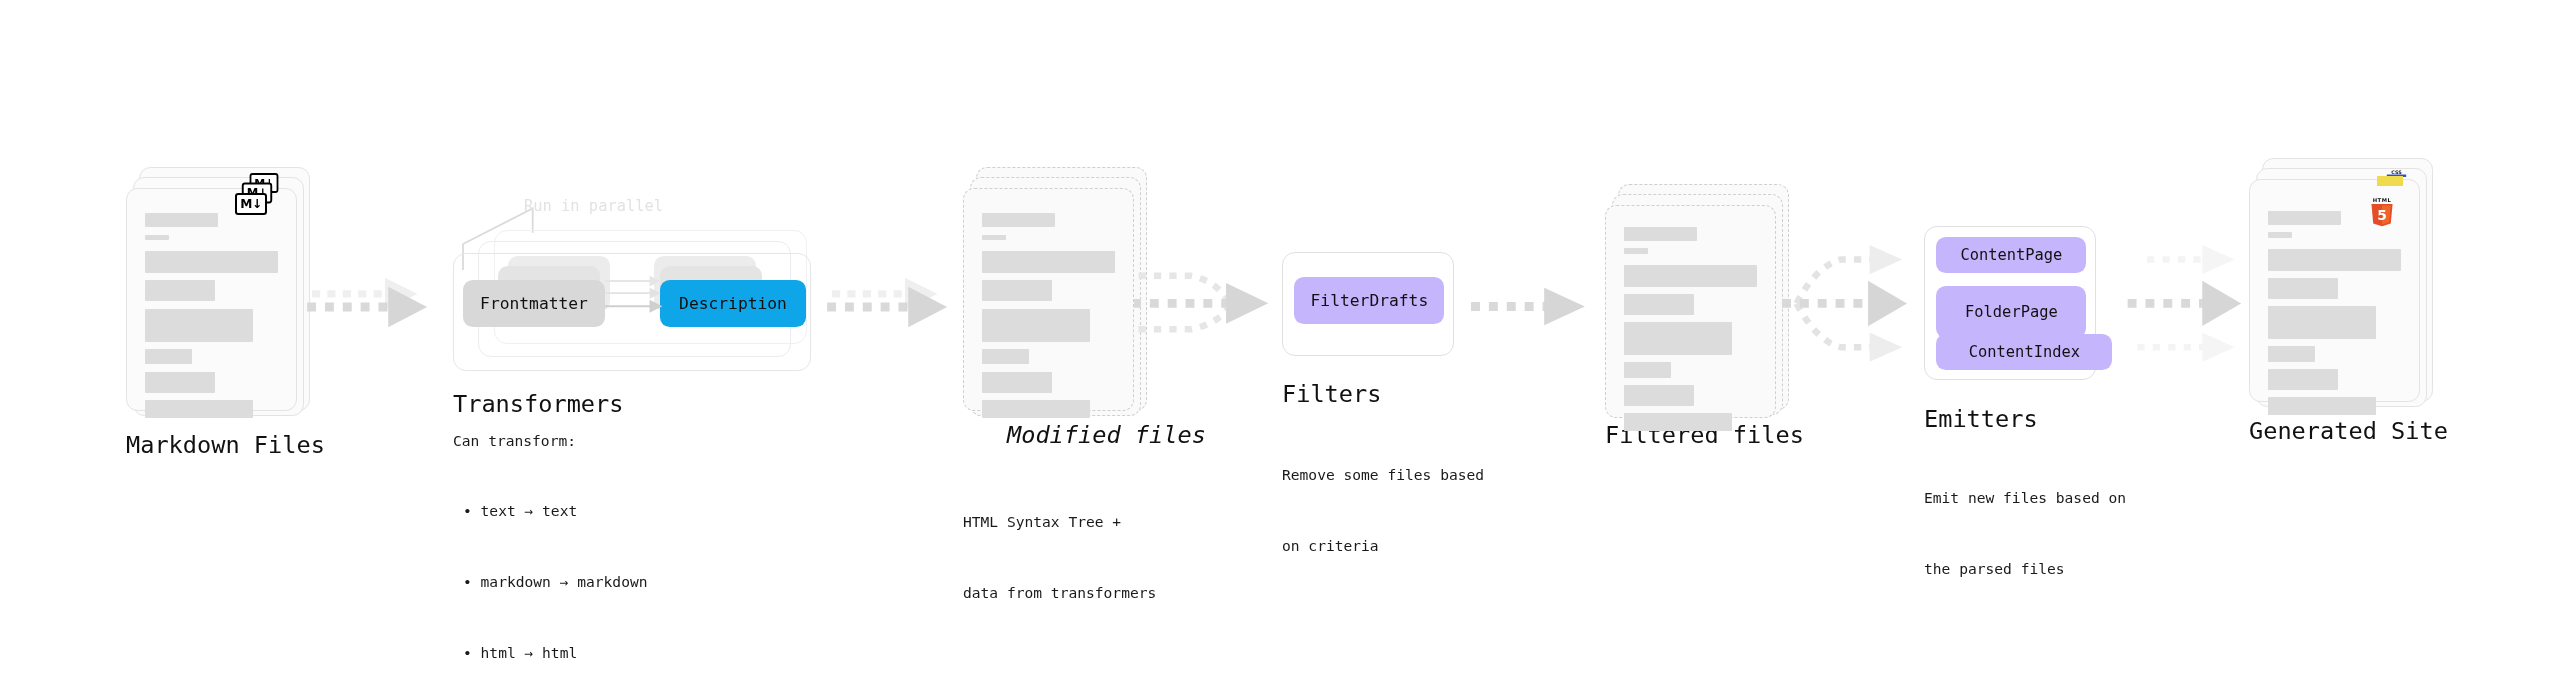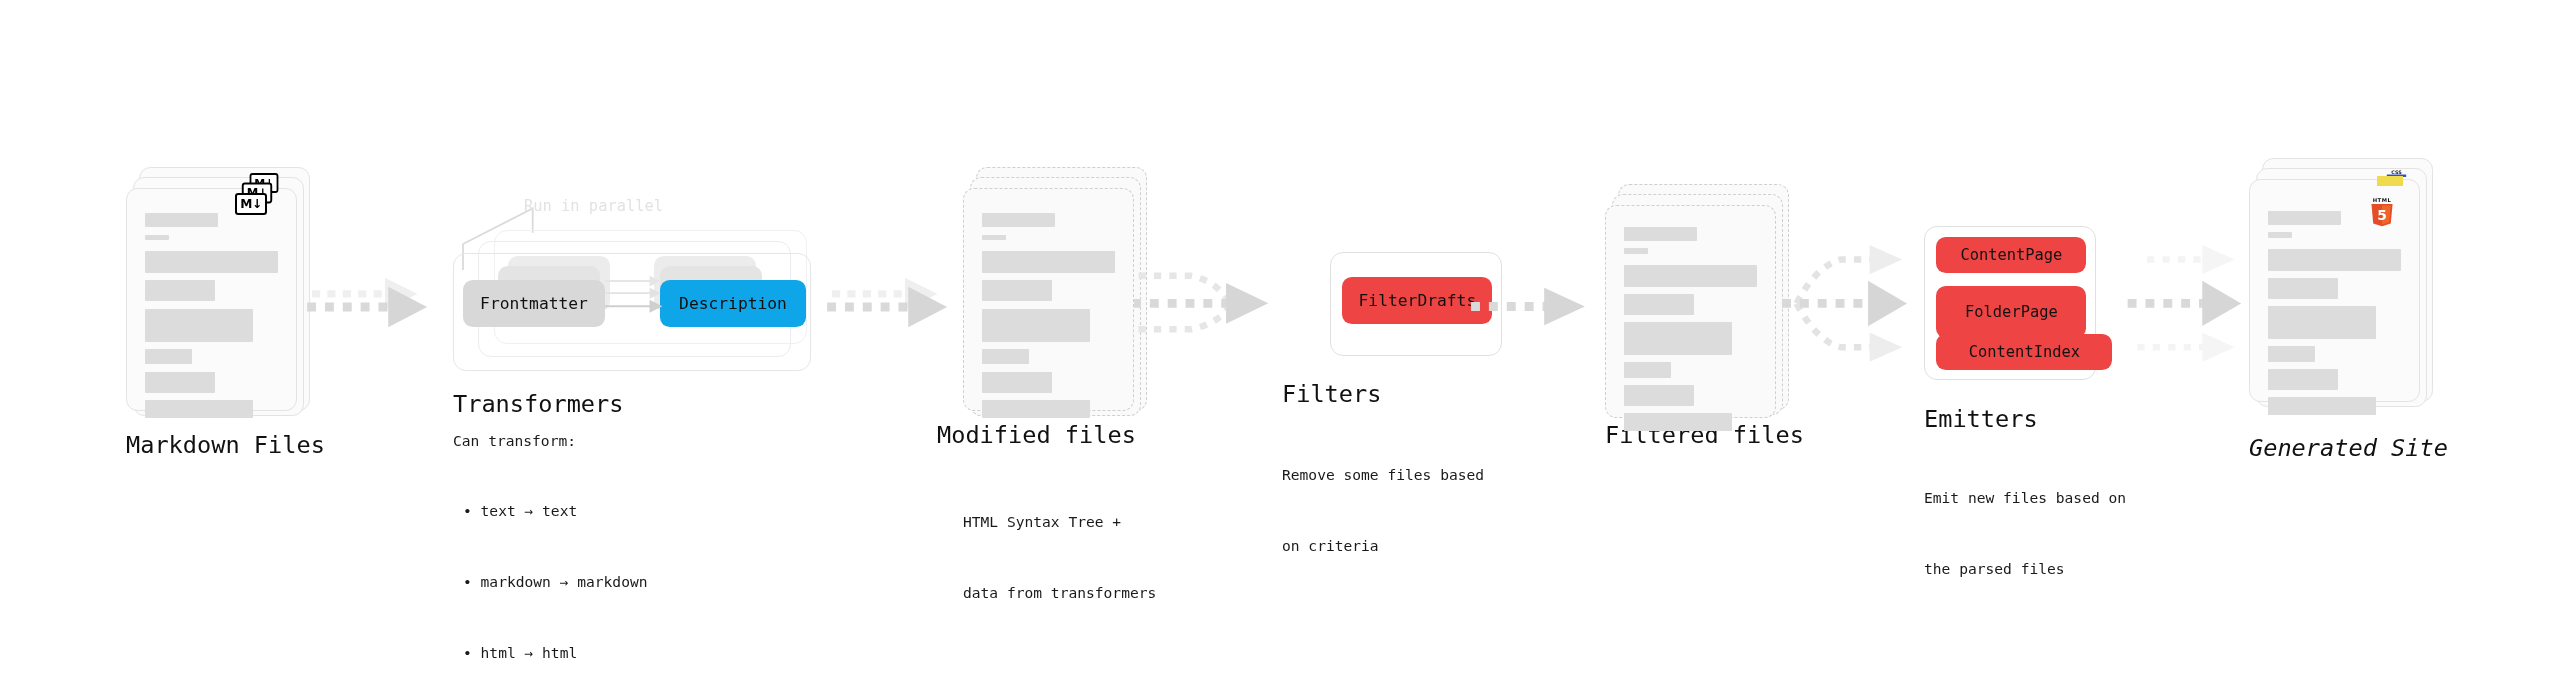--- a/index.html
+++ b/index.html
@@ -111,21 +111,21 @@
   
   .node-box {
     position: absolute;
     box-sizing: border-box;
     border: 1.3px solid #e0e0e0;
     border-radius: 13px;
     background: #ffffff;
   }
   .chip {
     box-sizing: border-box;
-    background: #ef4444;
+    background: #c4b5fd;
     border-radius: 9.8px;
     color: #111;
     font-size: 16.3px;
     display: flex;
     align-items: center;
     justify-content: center;
     white-space: nowrap;
   }
 
   
@@ -272,38 +272,38 @@
           <div class="dl b"></div>
           <div class="dl c"></div>
         <div class="dl d"></div>
           <div class="dl e"></div>
           <div class="dl f"></div>
         <div class="dl g"></div>
           <div class="dl h"></div>
       </div>
     </div>
   </div>
-  <div class="title" style="left:937px; top:421px;">Modified files</div>
+  <div class="title" style="left:1007px; top:421px;font-style:italic;">Modified files</div>
   <div class="sub" style="left:963px; top:463px;">
     <div>HTML Syntax Tree +</div>
     <div>data from transformers</div>
   </div>
 
   <div class="arrow" style="left:1132px; top:248px;">
     <svg width="146" height="118" viewBox="0 0 180 145">
       <g fill="none" stroke="#e6e6e6" stroke-width="8" stroke-dasharray="9 10">
         <path d="M8 34 L72 34 Q105 40 120 68"></path>
         <path d="M8 100 L72 100 Q105 94 120 72"></path>
       </g>
       <line x1="0" y1="68" x2="118" y2="68" stroke="#d9d9d9" stroke-width="11" stroke-dasharray="11 11"></line>
       <polygon points="116,43 168,68 116,93" fill="#d6d6d6"></polygon>
     </svg>
   </div>
 
-  <div class="node-box" style="left:1282px; top:252px; width:172px; height:104px;margin-left:48px;">
+  <div class="node-box" style="left:1282px; top:252px; width:172px; height:104px;">
     <div class="chip abs" style="left:11.4px; top:24.4px; width:150px; height:47px;">FilterDrafts</div>
   </div>
   <div class="title" style="left:1282px; top:380px;">Filters</div>
   <div class="sub" style="left:1282px; top:416px;">
     <div>Remove some files based</div>
     <div>on criteria</div>
   </div>
 
   <div class="arrow" style="left:1471px; top:286px;">
     <svg width="122" height="41" viewBox="0 0 150 50">
@@ -395,16 +395,16 @@
     </div>
     <div class="badge html5-badge" style="left:119px; top:29px; z-index:6;">
       <svg width="28" height="32.5" viewBox="0 0 34 40">
         <text x="17" y="8" font-size="6.5" font-family="DejaVu Sans, sans-serif" font-weight="bold" fill="#111" text-anchor="middle" letter-spacing="0.6">HTML</text>
         <path d="M4 11 L30 11 L27.8 35 L17 38.5 L6.2 35 Z" fill="#e44d26"></path>
         <path d="M17 13 L27.6 13 L25.8 33.6 L17 36.2 Z" fill="#f16529"></path>
         <text x="17" y="31" font-size="17" font-family="DejaVu Sans, sans-serif" font-weight="bold" fill="#ffffff" text-anchor="middle">5</text>
       </svg>
     </div>
   </div>
-  <div class="title" style="left:2249px; top:434px;font-style:italic;">Generated Site</div>
+  <div class="title" style="left:2249px; top:417px;">Generated Site</div>
 
 </div>
 
 
 </body></html>

